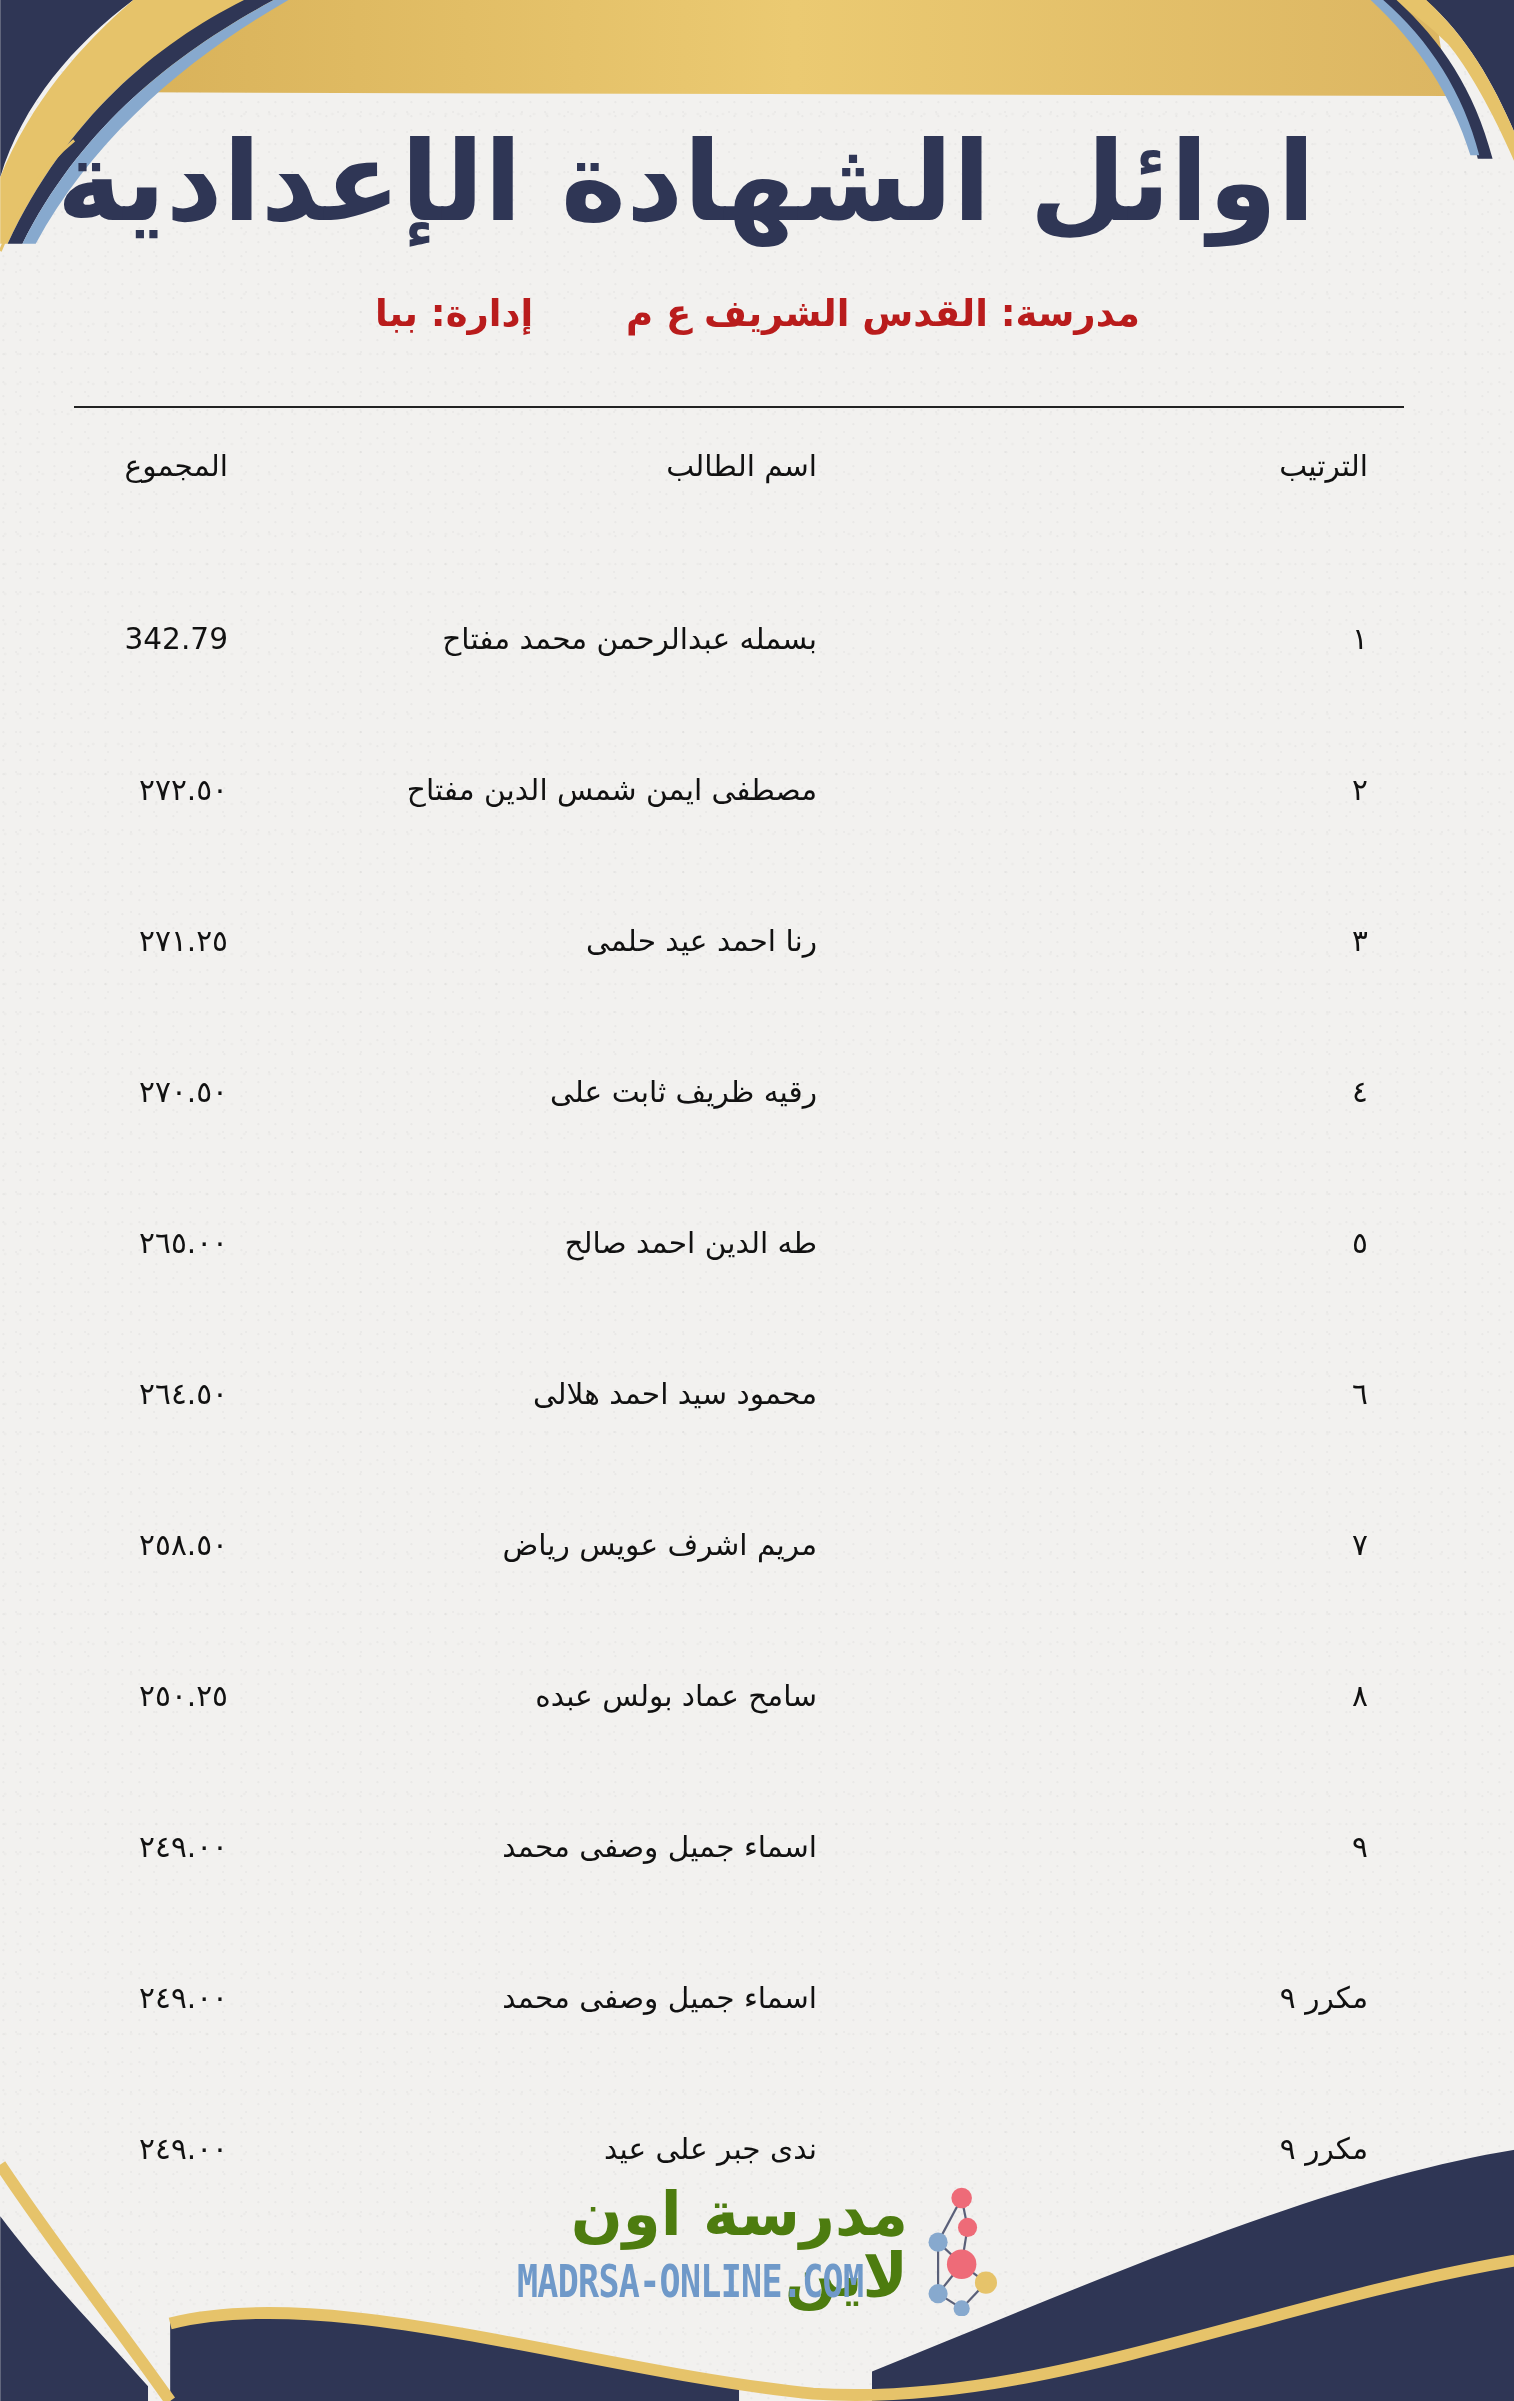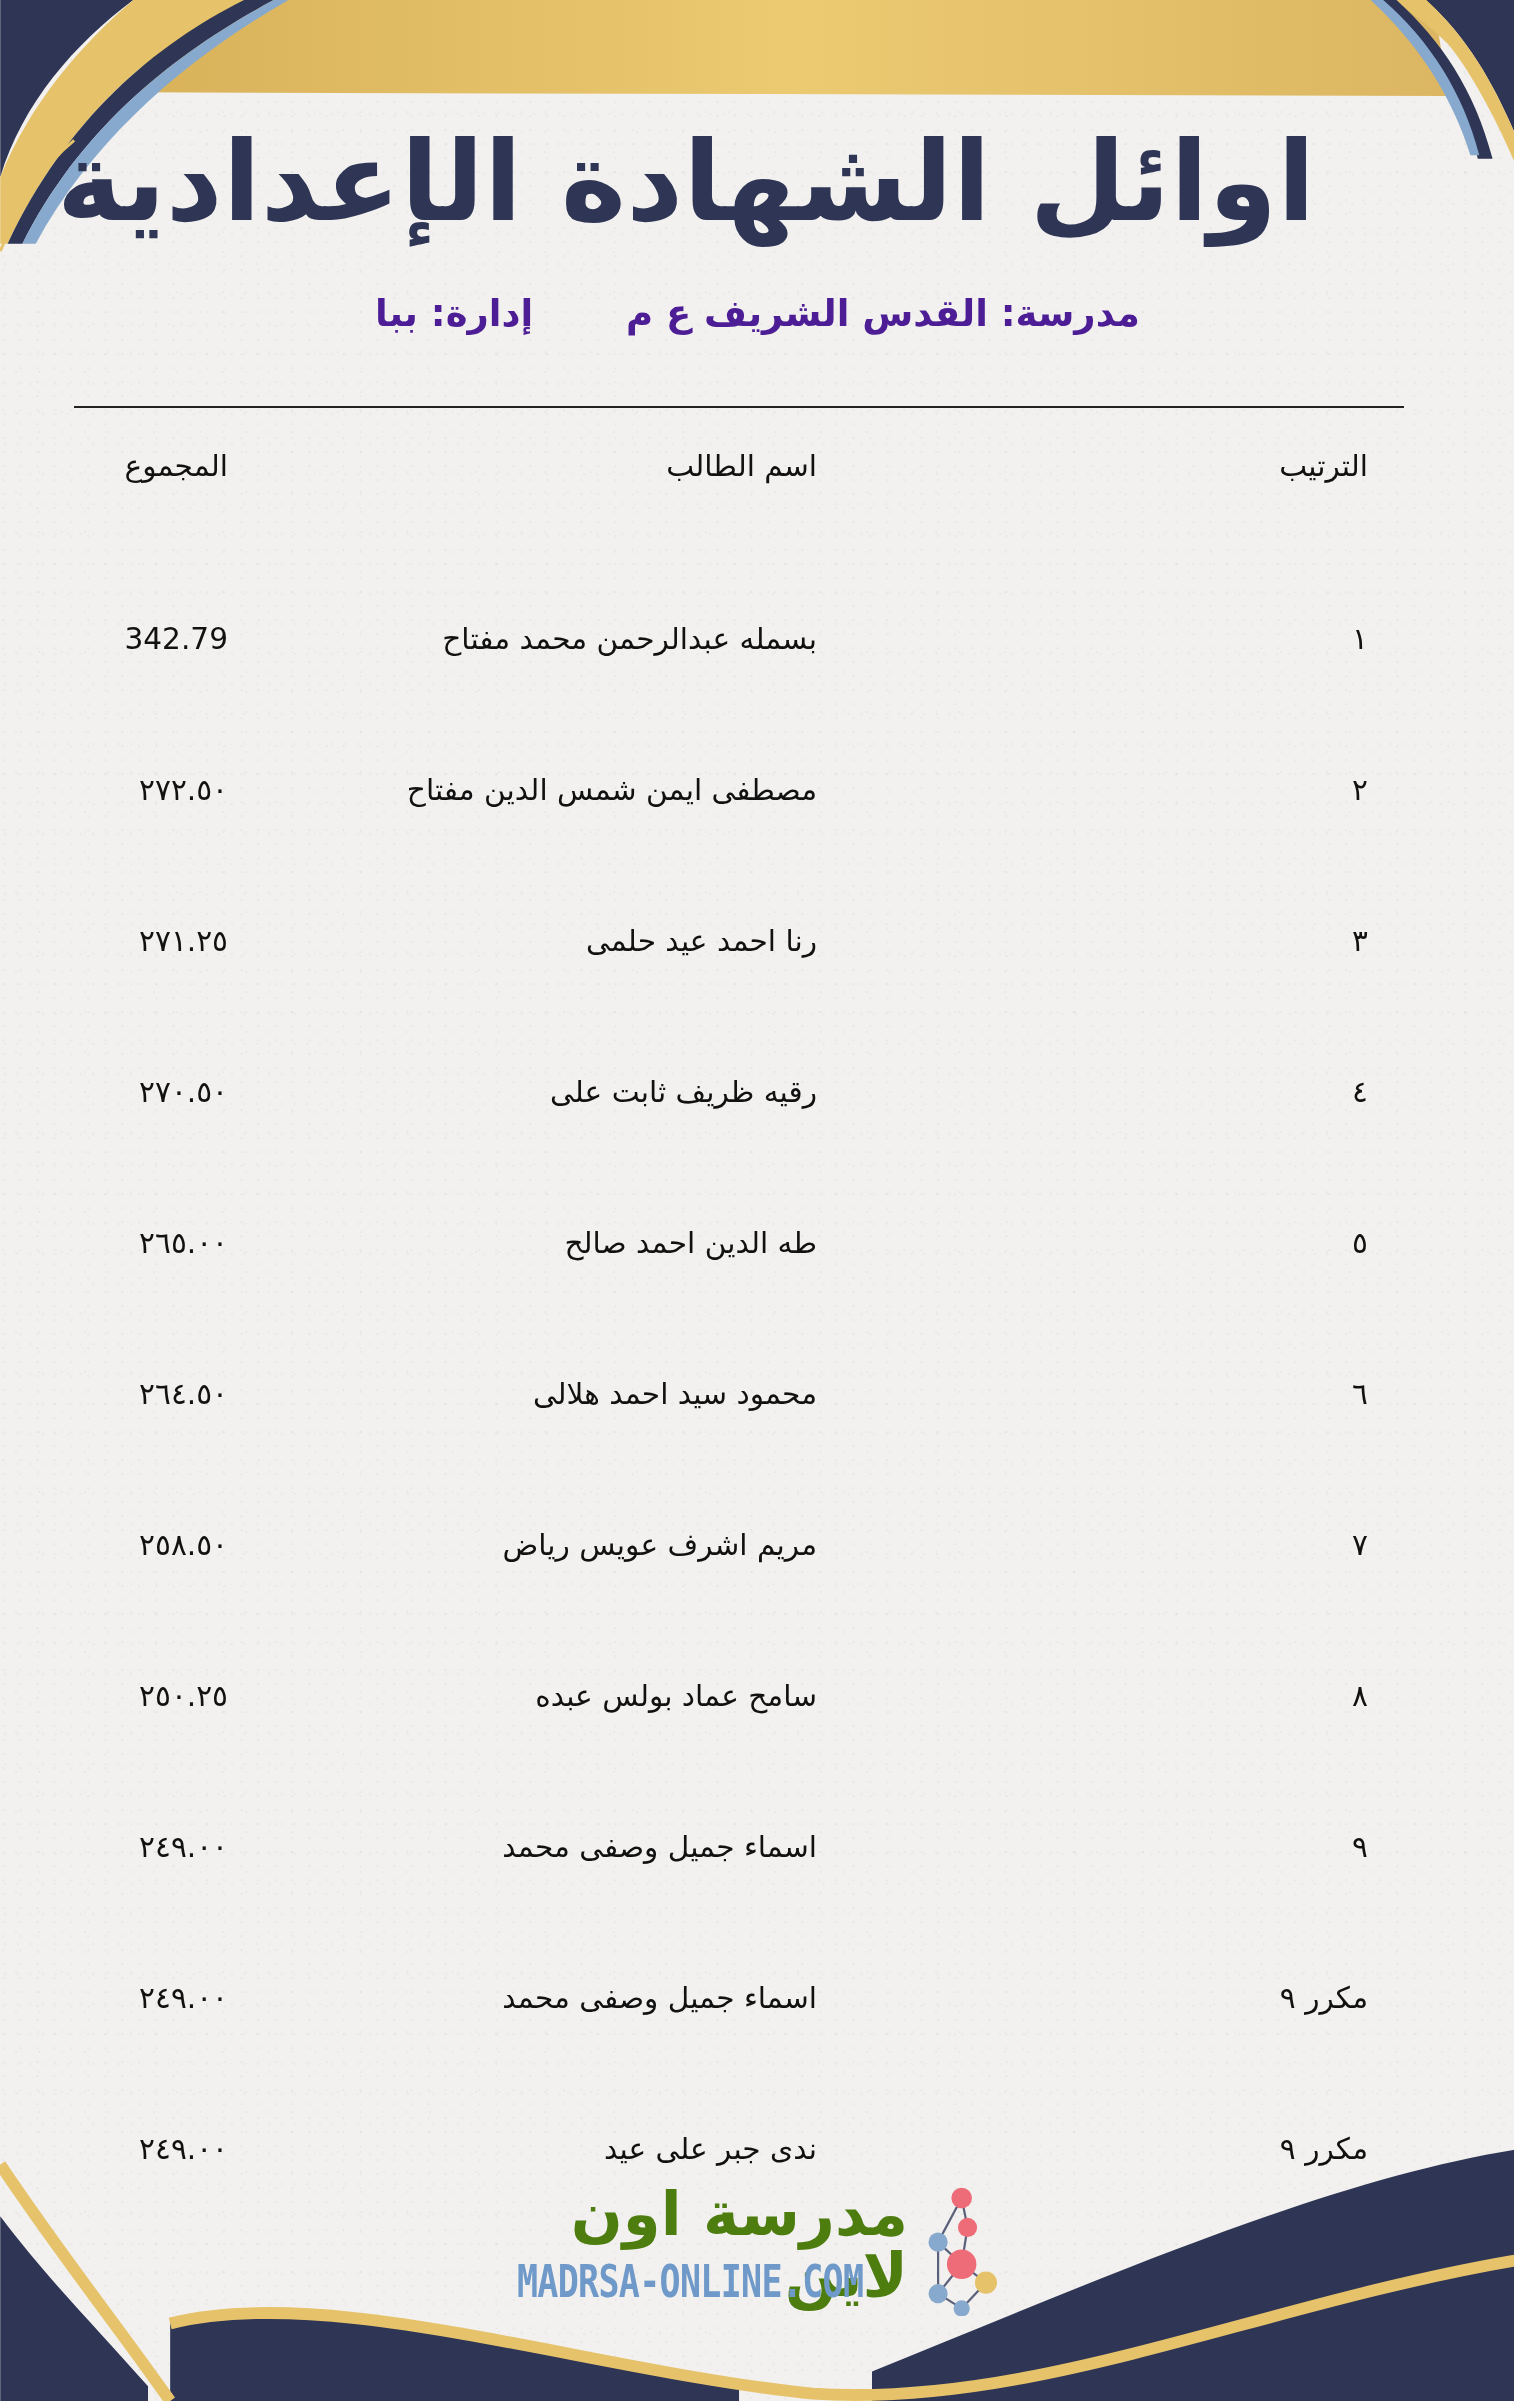--- a/index.html
+++ b/index.html
@@ -46,21 +46,21 @@
     .subtitle {
       position: absolute;
       top: 292px;
       left: 0;
       width: 1515px;
       text-align: center;
       direction: rtl;
       font-family: "DejaVu Sans", sans-serif;
       font-weight: bold;
       font-size: 37px;
-      color: #4c1d95;
+      color: #b91c1c;
     }
     .subtitle span { display: inline-block; }
     .subtitle .gap { width: 67px; }
     .divider {
       position: absolute;
       top: 406px;
       left: 74px;
       width: 1330px;
       height: 1.5px;
       background: #222;

